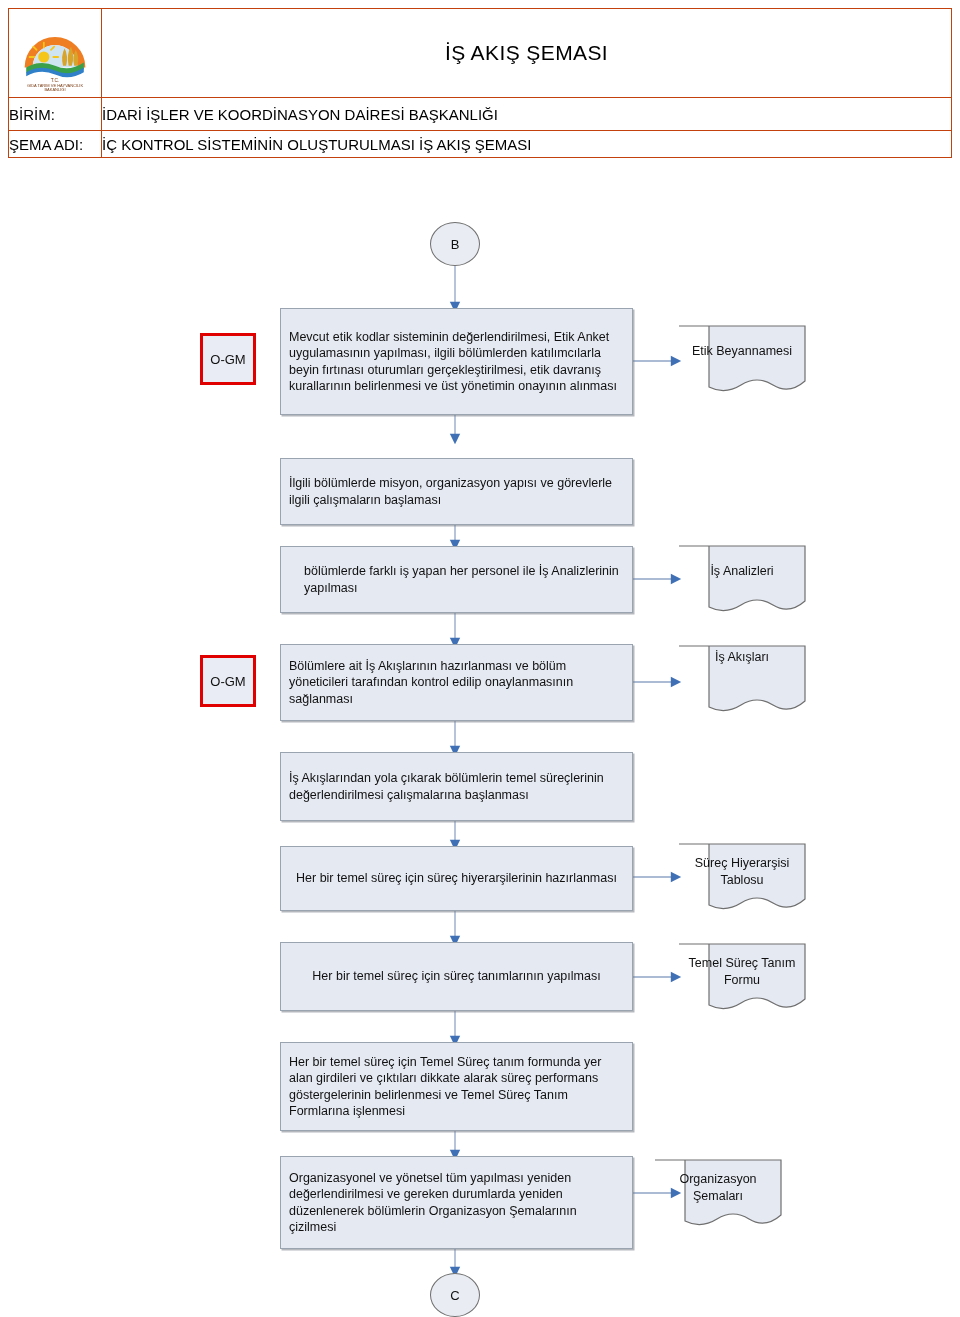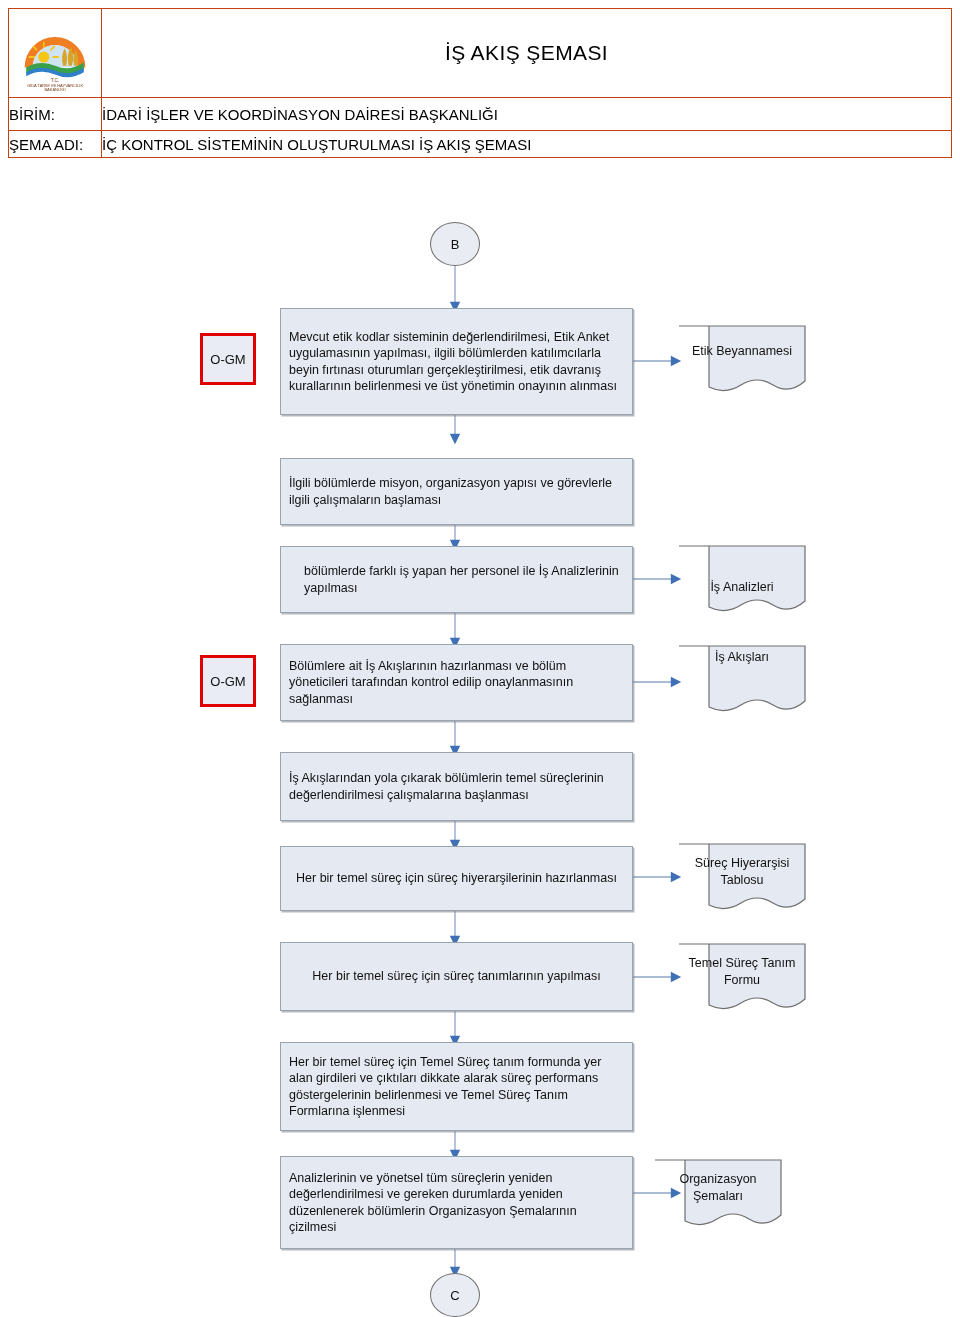--- a/index.html
+++ b/index.html
@@ -138,37 +138,37 @@
 <div class="node proc" style="left:280px;top:644px;width:353px;height:77px;">Bölümlere ait İş Akışlarının hazırlanması ve bölüm yöneticileri tarafından kontrol edilip onaylanmasının sağlanması</div>
 
 <div class="node proc" style="left:280px;top:752px;width:353px;height:69px;">İş Akışlarından yola çıkarak bölümlerin temel süreçlerinin değerlendirilmesi çalışmalarına başlanması</div>
 
 <div class="node proc" style="left:280px;top:846px;width:353px;height:65px;">Her bir temel süreç için süreç hiyerarşilerinin hazırlanması</div>
 
 <div class="node proc" style="left:280px;top:942px;width:353px;height:69px;">Her bir temel süreç için süreç tanımlarının yapılması</div>
 
 <div class="node proc" style="left:280px;top:1042px;width:353px;height:89px;">Her bir temel süreç için Temel Süreç tanım formunda yer alan girdileri ve çıktıları dikkate alarak süreç performans göstergelerinin belirlenmesi ve Temel Süreç Tanım Formlarına işlenmesi</div>
 
-<div class="node proc" style="left:280px;top:1156px;width:353px;height:93px;">Analizlerinin ve yönetsel tüm süreçlerin yeniden değerlendirilmesi ve gereken durumlarda yeniden düzenlenerek bölümlerin Organizasyon Şemalarının çizilmesi</div>
+<div class="node proc" style="left:280px;top:1156px;width:353px;height:93px;">Organizasyonel ve yönetsel tüm yapılması yeniden değerlendirilmesi ve gereken durumlarda yeniden düzenlenerek bölümlerin Organizasyon Şemalarının çizilmesi</div>
 
 <div class="docwrap" style="left:678px;top:325px;width:128px;height:72px;">
   <svg width="128" height="72" viewBox="0 0 128 72">
     <path d="M1,1 H127 V56 q-16,14 -32,4 q-16,-10 -32,0 q-16,10 -32,2 V1 Z" fill="#e5e9f2" stroke="#6f6f6f" stroke-width="1.2"></path>
   </svg>
   <div class="inner">
     <span style="padding-top:18px;">Etik Beyannamesi</span>
   </div>
 </div>
 
 <div class="docwrap" style="left:678px;top:545px;width:128px;height:72px;">
   <svg width="128" height="72" viewBox="0 0 128 72">
     <path d="M1,1 H127 V56 q-16,14 -32,4 q-16,-10 -32,0 q-16,10 -32,2 V1 Z" fill="#e5e9f2" stroke="#6f6f6f" stroke-width="1.2"></path>
   </svg>
   <div class="inner">
-    <span style="padding-top:34px;">İş Analizleri</span>
+    <span style="padding-top:18px;">İş Analizleri</span>
   </div>
 </div>
 
 <div class="docwrap" style="left:678px;top:645px;width:128px;height:72px;">
   <svg width="128" height="72" viewBox="0 0 128 72">
     <path d="M1,1 H127 V56 q-16,14 -32,4 q-16,-10 -32,0 q-16,10 -32,2 V1 Z" fill="#e5e9f2" stroke="#6f6f6f" stroke-width="1.2"></path>
   </svg>
   <div class="inner">
     <span style="padding-top:4px;">İş Akışları</span>
   </div>

